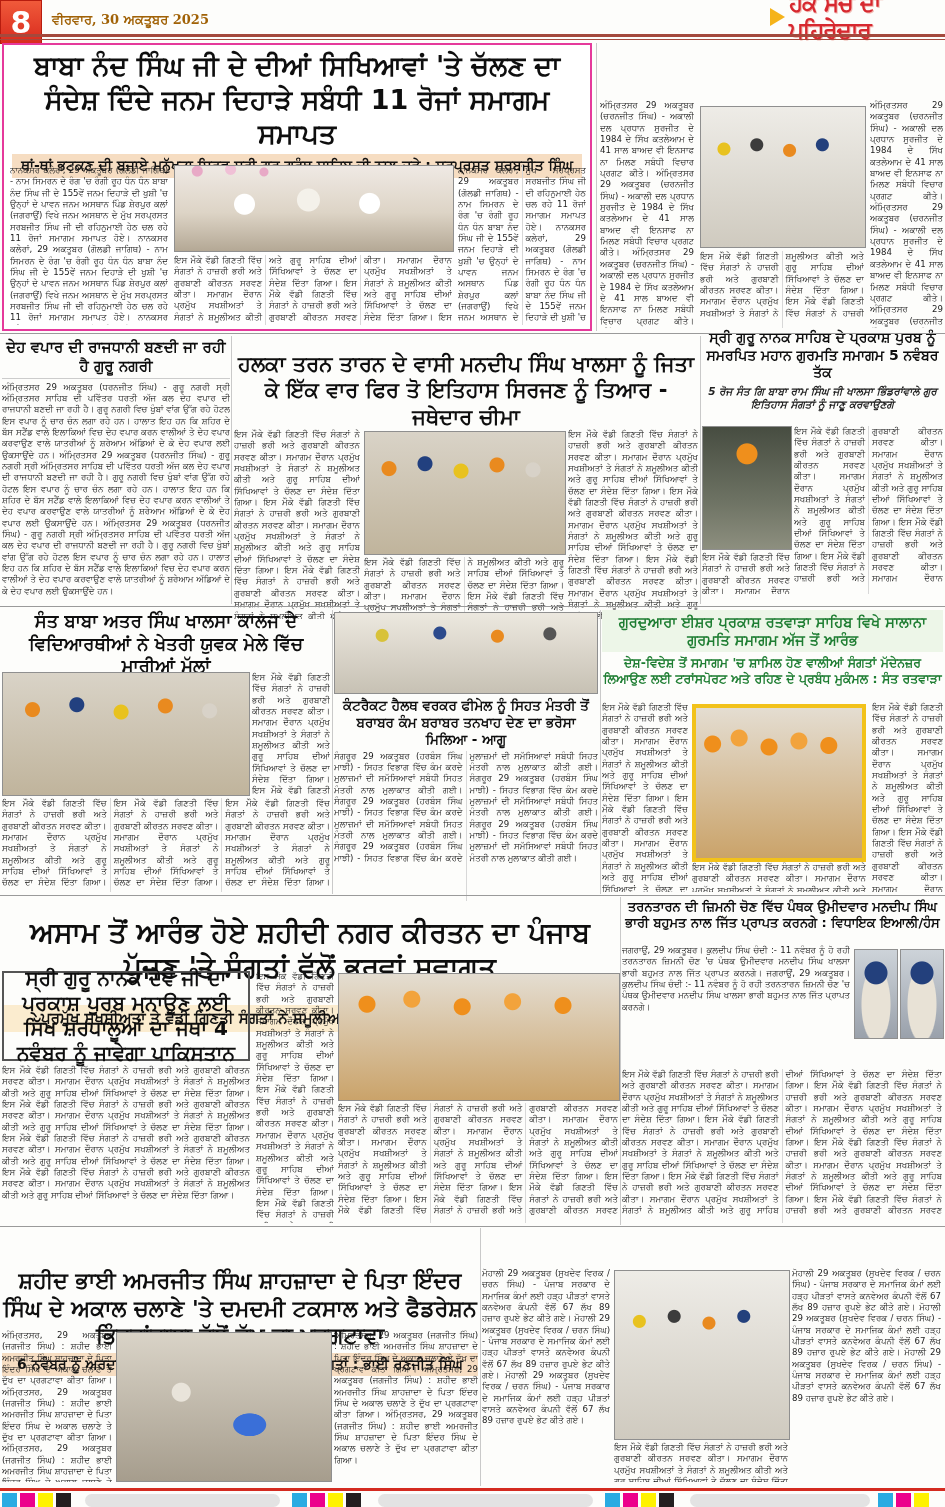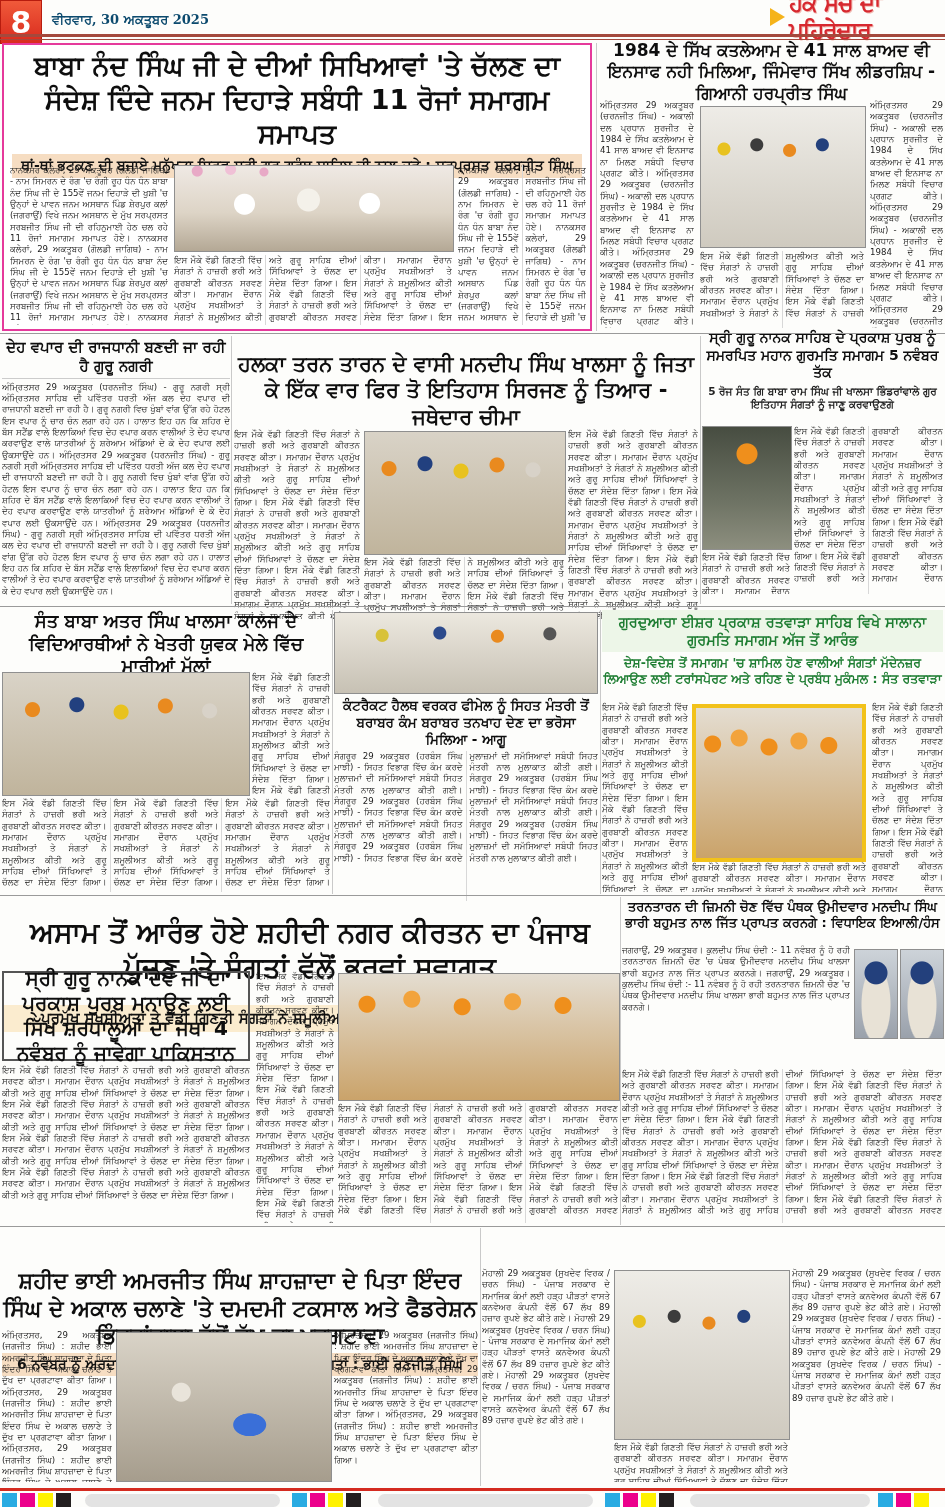--- a/index.html
+++ b/index.html
@@ -66,40 +66,39 @@
 </style>
 </head>
 <body>
 
 <div class="page">
 
   <div class="abs" style="left:0;top:0;width:945px;height:40px;">
     <div class="abs" style="left:0;top:0;width:40px;height:42px;background:linear-gradient(180deg,#f05a3a,#d92b1e);border:1px solid #b71c0e;display:flex;align-items:center;justify-content:center;">
       <span style="color:#fff;font-weight:bold;font-size:30px;">8</span>
     </div>
-    <div class="abs" style="left:52px;top:12px;font-weight:bold;font-size:13px;color:#0c4a6e;font-family:'DejaVu Serif','Liberation Serif',serif;">ਵੀਰਵਾਰ, 30 ਅਕਤੂਬਰ 2025</div>
+    <div class="abs" style="left:52px;top:12px;font-weight:bold;font-size:13px;color:#a16207;font-family:'DejaVu Serif','Liberation Serif',serif;">ਵੀਰਵਾਰ, 30 ਅਕਤੂਬਰ 2025</div>
     <div class="abs" style="left:770px;top:2px;width:175px;height:30px;display:flex;align-items:center;justify-content:flex-end;">
       <span style="display:inline-block;width:0;height:0;border-top:9px solid transparent;border-bottom:9px solid transparent;border-left:15px solid #f5b31a;margin-right:4px;"></span>
       <span style="color:#d7282f;font-weight:bold;font-size:23px;letter-spacing:-1px;text-shadow:1px 1px 0 #f0b8b0;">ਹੱਕ ਸੱਚ ਦਾ ਪਹਿਰੇਦਾਰ</span>
     </div>
     <div class="abs" style="left:0;top:34px;width:945px;height:3px;background:#a4493d;"></div>
     <div class="abs" style="left:0;top:39px;width:945px;height:1px;background:#a4493d;"></div>
   </div>
 
   <div class="abs" style="left:2px;top:43px;width:590px;height:288px;border:2px solid #e5399b;background:#fff;box-sizing:border-box;">
     <div class="hl" style="font-size:27px;padding:4px 10px 2px;">ਬਾਬਾ ਨੰਦ ਸਿੰਘ ਜੀ ਦੇ ਦੀਆਂ ਸਿਖਿਆਵਾਂ 'ਤੇ ਚੱਲਣ ਦਾ ਸੰਦੇਸ਼ ਦਿੰਦੇ ਜਨਮ ਦਿਹਾੜੇ ਸਬੰਧੀ 11 ਰੋਜਾਂ ਸਮਾਗਮ ਸਮਾਪਤ</div>
     <div class="sub tanbg" style="font-size:14px;margin:2px 8px;padding:3px 4px;">ਥਾਂ-ਥਾਂ ਭਟਕਣ ਦੀ ਬਜਾਏ ਮਨੁੱਖਤਾ ਸਿਰਫ ਸ੍ਰੀ ਗੁਰੂ ਗ੍ਰੰਥ ਸਾਹਿਬ ਜੀ ਨਾਲ ਜੁੜੇ : ਸਰਪ੍ਰਸਤ ਸਰਬਜੀਤ ਸਿੰਘ</div>
     <div class="abs body-txt" style="left:6px;top:120px;width:158px;height:160px;">ਨਾਨਕਸਰ ਕਲੇਰਾਂ, 29 ਅਕਤੂਬਰ (ਗੋਲਡੀ ਜਾਗਿਥ) - ਨਾਮ ਸਿਮਰਨ ਦੇ ਰੰਗ 'ਚ ਰੰਗੀ ਰੂਹ ਧੰਨ ਧੰਨ ਬਾਬਾ ਨੰਦ ਸਿੰਘ ਜੀ ਦੇ 155ਵੇਂ ਜਨਮ ਦਿਹਾੜੇ ਦੀ ਖੁਸ਼ੀ 'ਚ ਉਨ੍ਹਾਂ ਦੇ ਪਾਵਨ ਜਨਮ ਅਸਥਾਨ ਪਿੰਡ ਸ਼ੇਰਪੁਰ ਕਲਾਂ (ਜਗਰਾਉਂ) ਵਿਖੇ ਜਨਮ ਅਸਥਾਨ ਦੇ ਮੁੱਖ ਸਰਪ੍ਰਸਤ ਸਰਬਜੀਤ ਸਿੰਘ ਜੀ ਦੀ ਰਹਿਨੁਮਾਈ ਹੇਠ ਚਲ ਰਹੇ 11 ਰੋਜਾਂ ਸਮਾਗਮ ਸਮਾਪਤ ਹੋਏ। ਨਾਨਕਸਰ ਕਲੇਰਾਂ, 29 ਅਕਤੂਬਰ (ਗੋਲਡੀ ਜਾਗਿਥ) - ਨਾਮ ਸਿਮਰਨ ਦੇ ਰੰਗ 'ਚ ਰੰਗੀ ਰੂਹ ਧੰਨ ਧੰਨ ਬਾਬਾ ਨੰਦ ਸਿੰਘ ਜੀ ਦੇ 155ਵੇਂ ਜਨਮ ਦਿਹਾੜੇ ਦੀ ਖੁਸ਼ੀ 'ਚ ਉਨ੍ਹਾਂ ਦੇ ਪਾਵਨ ਜਨਮ ਅਸਥਾਨ ਪਿੰਡ ਸ਼ੇਰਪੁਰ ਕਲਾਂ (ਜਗਰਾਉਂ) ਵਿਖੇ ਜਨਮ ਅਸਥਾਨ ਦੇ ਮੁੱਖ ਸਰਪ੍ਰਸਤ ਸਰਬਜੀਤ ਸਿੰਘ ਜੀ ਦੀ ਰਹਿਨੁਮਾਈ ਹੇਠ ਚਲ ਰਹੇ 11 ਰੋਜਾਂ ਸਮਾਗਮ ਸਮਾਪਤ ਹੋਏ। ਨਾਨਕਸਰ ਕਲੇਰਾਂ, 29 ਅਕਤੂਬਰ (ਗੋਲਡੀ ਜਾਗਿਥ) - ਨਾਮ ਸਿਮਰਨ ਦੇ ਰੰਗ 'ਚ ਰੰਗੀ ਰੂਹ ਧੰਨ ਧੰਨ ਬਾਬਾ ਨੰਦ ਸਿੰਘ ਜੀ ਦੇ 155ਵੇਂ ਜਨਮ ਦਿਹਾੜੇ ਦੀ ਖੁਸ਼ੀ 'ਚ ਉਨ੍ਹਾਂ ਦੇ ਪਾਵਨ ਜਨਮ ਅਸਥਾਨ ਪਿੰਡ ਸ਼ੇਰਪੁਰ ਕਲਾਂ (ਜਗਰਾਉਂ) ਵਿਖੇ ਜਨਮ ਅਸਥਾਨ ਦੇ ਮੁੱਖ ਸਰਪ੍ਰਸਤ ਸਰਬਜੀਤ ਸਿੰਘ ਜੀ ਦੀ ਰਹਿਨੁਮਾਈ ਹੇਠ ਚਲ ਰਹੇ 11 ਰੋਜਾਂ ਸਮਾਗਮ ਸਮਾਪਤ ਹੋਏ।</div>
     <div class="abs photo ph-white" style="left:170px;top:120px;width:278px;height:85px;"></div>
     <div class="abs body-txt cols3" style="left:170px;top:210px;width:278px;height:70px;">ਇਸ ਮੌਕੇ ਵੱਡੀ ਗਿਣਤੀ ਵਿੱਚ ਸੰਗਤਾਂ ਨੇ ਹਾਜ਼ਰੀ ਭਰੀ ਅਤੇ ਗੁਰਬਾਣੀ ਕੀਰਤਨ ਸਰਵਣ ਕੀਤਾ। ਸਮਾਗਮ ਦੌਰਾਨ ਪ੍ਰਮੁੱਖ ਸਖਸ਼ੀਅਤਾਂ ਤੇ ਸੰਗਤਾਂ ਨੇ ਸ਼ਮੂਲੀਅਤ ਕੀਤੀ ਅਤੇ ਗੁਰੂ ਸਾਹਿਬ ਦੀਆਂ ਸਿੱਖਿਆਵਾਂ ਤੇ ਚੱਲਣ ਦਾ ਸੰਦੇਸ਼ ਦਿੱਤਾ ਗਿਆ। ਇਸ ਮੌਕੇ ਵੱਡੀ ਗਿਣਤੀ ਵਿੱਚ ਸੰਗਤਾਂ ਨੇ ਹਾਜ਼ਰੀ ਭਰੀ ਅਤੇ ਗੁਰਬਾਣੀ ਕੀਰਤਨ ਸਰਵਣ ਕੀਤਾ। ਸਮਾਗਮ ਦੌਰਾਨ ਪ੍ਰਮੁੱਖ ਸਖਸ਼ੀਅਤਾਂ ਤੇ ਸੰਗਤਾਂ ਨੇ ਸ਼ਮੂਲੀਅਤ ਕੀਤੀ ਅਤੇ ਗੁਰੂ ਸਾਹਿਬ ਦੀਆਂ ਸਿੱਖਿਆਵਾਂ ਤੇ ਚੱਲਣ ਦਾ ਸੰਦੇਸ਼ ਦਿੱਤਾ ਗਿਆ। ਇਸ ਮੌਕੇ ਵੱਡੀ ਗਿਣਤੀ ਵਿੱਚ ਸੰਗਤਾਂ ਨੇ ਹਾਜ਼ਰੀ ਭਰੀ ਅਤੇ ਗੁਰਬਾਣੀ ਕੀਰਤਨ ਸਰਵਣ ਕੀਤਾ। ਸਮਾਗਮ ਦੌਰਾਨ ਪ੍ਰਮੁੱਖ ਸਖਸ਼ੀਅਤਾਂ ਤੇ ਸੰਗਤਾਂ ਨੇ ਸ਼ਮੂਲੀਅਤ ਕੀਤੀ ਅਤੇ ਗੁਰੂ ਸਾਹਿਬ ਦੀਆਂ ਸਿੱਖਿਆਵਾਂ ਤੇ ਚੱਲਣ ਦਾ ਸੰਦੇਸ਼ ਦਿੱਤਾ ਗਿਆ। ਇਸ ਮੌਕੇ ਵੱਡੀ ਗਿਣਤੀ ਵਿੱਚ ਸੰਗਤਾਂ ਨੇ ਹਾਜ਼ਰੀ ਭਰੀ ਅਤੇ ਗੁਰਬਾਣੀ ਕੀਰਤਨ ਸਰਵਣ ਕੀਤਾ। ਸਮਾਗਮ ਦੌਰਾਨ ਪ੍ਰਮੁੱਖ ਸਖਸ਼ੀਅਤਾਂ ਤੇ ਸੰਗਤਾਂ ਨੇ ਸ਼ਮੂਲੀਅਤ ਕੀਤੀ ਅਤੇ ਗੁਰੂ ਸਾਹਿਬ ਦੀਆਂ ਸਿੱਖਿਆਵਾਂ ਤੇ ਚੱਲਣ ਦਾ ਸੰਦੇਸ਼ ਦਿੱਤਾ ਗਿਆ।</div>
     <div class="abs body-txt cols2" style="left:454px;top:120px;width:128px;height:160px;">ਨਾਨਕਸਰ ਕਲੇਰਾਂ, 29 ਅਕਤੂਬਰ (ਗੋਲਡੀ ਜਾਗਿਥ) - ਨਾਮ ਸਿਮਰਨ ਦੇ ਰੰਗ 'ਚ ਰੰਗੀ ਰੂਹ ਧੰਨ ਧੰਨ ਬਾਬਾ ਨੰਦ ਸਿੰਘ ਜੀ ਦੇ 155ਵੇਂ ਜਨਮ ਦਿਹਾੜੇ ਦੀ ਖੁਸ਼ੀ 'ਚ ਉਨ੍ਹਾਂ ਦੇ ਪਾਵਨ ਜਨਮ ਅਸਥਾਨ ਪਿੰਡ ਸ਼ੇਰਪੁਰ ਕਲਾਂ (ਜਗਰਾਉਂ) ਵਿਖੇ ਜਨਮ ਅਸਥਾਨ ਦੇ ਮੁੱਖ ਸਰਪ੍ਰਸਤ ਸਰਬਜੀਤ ਸਿੰਘ ਜੀ ਦੀ ਰਹਿਨੁਮਾਈ ਹੇਠ ਚਲ ਰਹੇ 11 ਰੋਜਾਂ ਸਮਾਗਮ ਸਮਾਪਤ ਹੋਏ। ਨਾਨਕਸਰ ਕਲੇਰਾਂ, 29 ਅਕਤੂਬਰ (ਗੋਲਡੀ ਜਾਗਿਥ) - ਨਾਮ ਸਿਮਰਨ ਦੇ ਰੰਗ 'ਚ ਰੰਗੀ ਰੂਹ ਧੰਨ ਧੰਨ ਬਾਬਾ ਨੰਦ ਸਿੰਘ ਜੀ ਦੇ 155ਵੇਂ ਜਨਮ ਦਿਹਾੜੇ ਦੀ ਖੁਸ਼ੀ 'ਚ ਉਨ੍ਹਾਂ ਦੇ ਪਾਵਨ ਜਨਮ ਅਸਥਾਨ ਪਿੰਡ ਸ਼ੇਰਪੁਰ ਕਲਾਂ (ਜਗਰਾਉਂ) ਵਿਖੇ ਜਨਮ ਅਸਥਾਨ ਦੇ ਮੁੱਖ ਸਰਪ੍ਰਸਤ ਸਰਬਜੀਤ ਸਿੰਘ ਜੀ ਦੀ ਰਹਿਨੁਮਾਈ ਹੇਠ ਚਲ ਰਹੇ 11 ਰੋਜਾਂ ਸਮਾਗਮ ਸਮਾਪਤ ਹੋਏ। ਨਾਨਕਸਰ ਕਲੇਰਾਂ, 29 ਅਕਤੂਬਰ (ਗੋਲਡੀ ਜਾਗਿਥ) - ਨਾਮ ਸਿਮਰਨ ਦੇ ਰੰਗ 'ਚ ਰੰਗੀ ਰੂਹ ਧੰਨ ਧੰਨ ਬਾਬਾ ਨੰਦ ਸਿੰਘ ਜੀ ਦੇ 155ਵੇਂ ਜਨਮ ਦਿਹਾੜੇ ਦੀ ਖੁਸ਼ੀ 'ਚ ਉਨ੍ਹਾਂ ਦੇ ਪਾਵਨ ਜਨਮ ਅਸਥਾਨ ਪਿੰਡ ਸ਼ੇਰਪੁਰ ਕਲਾਂ (ਜਗਰਾਉਂ) ਵਿਖੇ ਜਨਮ ਅਸਥਾਨ ਦੇ ਮੁੱਖ ਸਰਪ੍ਰਸਤ ਸਰਬਜੀਤ ਸਿੰਘ ਜੀ ਦੀ ਰਹਿਨੁਮਾਈ ਹੇਠ ਚਲ ਰਹੇ 11 ਰੋਜਾਂ ਸਮਾਗਮ ਸਮਾਪਤ ਹੋਏ।</div>
   </div>
 
   <div class="abs" style="left:600px;top:38px;width:343px;height:293px;">
-    <div class="hl" style="font-size:17px;padding:2px 0;">1984 ਦੇ ਸਿੱਖ ਕਤਲੇਆਮ ਦੇ 41 ਸਾਲ ਬਾਅਦ ਵੀ ਇਨਸਾਫ ਨਹੀ ਮਿਲਿਆ, ਜਿੰਮੇਵਾਰ ਸਿੱਖ ਲੀਡਰਸ਼ਿਪ - ਗਿਆਨੀ ਹਰਪ੍ਰੀਤ ਸਿੰਘ</div>
     <div class="abs body-txt" style="left:0;top:62px;width:94px;height:228px;">ਅੰਮ੍ਰਿਤਸਰ 29 ਅਕਤੂਬਰ (ਚਰਨਜੀਤ ਸਿੰਘ) - ਅਕਾਲੀ ਦਲ ਪ੍ਰਧਾਨ ਸੁਰਜੀਤ ਦੇ 1984 ਦੇ ਸਿੱਖ ਕਤਲੇਆਮ ਦੇ 41 ਸਾਲ ਬਾਅਦ ਵੀ ਇਨਸਾਫ ਨਾ ਮਿਲਣ ਸਬੰਧੀ ਵਿਚਾਰ ਪ੍ਰਗਟ ਕੀਤੇ। ਅੰਮ੍ਰਿਤਸਰ 29 ਅਕਤੂਬਰ (ਚਰਨਜੀਤ ਸਿੰਘ) - ਅਕਾਲੀ ਦਲ ਪ੍ਰਧਾਨ ਸੁਰਜੀਤ ਦੇ 1984 ਦੇ ਸਿੱਖ ਕਤਲੇਆਮ ਦੇ 41 ਸਾਲ ਬਾਅਦ ਵੀ ਇਨਸਾਫ ਨਾ ਮਿਲਣ ਸਬੰਧੀ ਵਿਚਾਰ ਪ੍ਰਗਟ ਕੀਤੇ। ਅੰਮ੍ਰਿਤਸਰ 29 ਅਕਤੂਬਰ (ਚਰਨਜੀਤ ਸਿੰਘ) - ਅਕਾਲੀ ਦਲ ਪ੍ਰਧਾਨ ਸੁਰਜੀਤ ਦੇ 1984 ਦੇ ਸਿੱਖ ਕਤਲੇਆਮ ਦੇ 41 ਸਾਲ ਬਾਅਦ ਵੀ ਇਨਸਾਫ ਨਾ ਮਿਲਣ ਸਬੰਧੀ ਵਿਚਾਰ ਪ੍ਰਗਟ ਕੀਤੇ। ਅੰਮ੍ਰਿਤਸਰ 29 ਅਕਤੂਬਰ (ਚਰਨਜੀਤ ਸਿੰਘ) - ਅਕਾਲੀ ਦਲ ਪ੍ਰਧਾਨ ਸੁਰਜੀਤ ਦੇ 1984 ਦੇ ਸਿੱਖ ਕਤਲੇਆਮ ਦੇ 41 ਸਾਲ ਬਾਅਦ ਵੀ ਇਨਸਾਫ ਨਾ ਮਿਲਣ ਸਬੰਧੀ ਵਿਚਾਰ ਪ੍ਰਗਟ ਕੀਤੇ।</div>
     <div class="abs photo ph-meeting" style="left:100px;top:68px;width:164px;height:140px;"></div>
     <div class="abs body-txt cols2" style="left:100px;top:213px;width:164px;height:77px;">ਇਸ ਮੌਕੇ ਵੱਡੀ ਗਿਣਤੀ ਵਿੱਚ ਸੰਗਤਾਂ ਨੇ ਹਾਜ਼ਰੀ ਭਰੀ ਅਤੇ ਗੁਰਬਾਣੀ ਕੀਰਤਨ ਸਰਵਣ ਕੀਤਾ। ਸਮਾਗਮ ਦੌਰਾਨ ਪ੍ਰਮੁੱਖ ਸਖਸ਼ੀਅਤਾਂ ਤੇ ਸੰਗਤਾਂ ਨੇ ਸ਼ਮੂਲੀਅਤ ਕੀਤੀ ਅਤੇ ਗੁਰੂ ਸਾਹਿਬ ਦੀਆਂ ਸਿੱਖਿਆਵਾਂ ਤੇ ਚੱਲਣ ਦਾ ਸੰਦੇਸ਼ ਦਿੱਤਾ ਗਿਆ। ਇਸ ਮੌਕੇ ਵੱਡੀ ਗਿਣਤੀ ਵਿੱਚ ਸੰਗਤਾਂ ਨੇ ਹਾਜ਼ਰੀ ਭਰੀ ਅਤੇ ਗੁਰਬਾਣੀ ਕੀਰਤਨ ਸਰਵਣ ਕੀਤਾ। ਸਮਾਗਮ ਦੌਰਾਨ ਪ੍ਰਮੁੱਖ ਸਖਸ਼ੀਅਤਾਂ ਤੇ ਸੰਗਤਾਂ ਨੇ ਸ਼ਮੂਲੀਅਤ ਕੀਤੀ ਅਤੇ ਗੁਰੂ ਸਾਹਿਬ ਦੀਆਂ ਸਿੱਖਿਆਵਾਂ ਤੇ ਚੱਲਣ ਦਾ ਸੰਦੇਸ਼ ਦਿੱਤਾ ਗਿਆ। ਇਸ ਮੌਕੇ ਵੱਡੀ ਗਿਣਤੀ ਵਿੱਚ ਸੰਗਤਾਂ ਨੇ ਹਾਜ਼ਰੀ ਭਰੀ ਅਤੇ ਗੁਰਬਾਣੀ ਕੀਰਤਨ ਸਰਵਣ ਕੀਤਾ। ਸਮਾਗਮ ਦੌਰਾਨ ਪ੍ਰਮੁੱਖ ਸਖਸ਼ੀਅਤਾਂ ਤੇ ਸੰਗਤਾਂ ਨੇ ਸ਼ਮੂਲੀਅਤ ਕੀਤੀ ਅਤੇ ਗੁਰੂ ਸਾਹਿਬ ਦੀਆਂ ਸਿੱਖਿਆਵਾਂ ਤੇ ਚੱਲਣ ਦਾ ਸੰਦੇਸ਼ ਦਿੱਤਾ ਗਿਆ।</div>
     <div class="abs body-txt" style="left:270px;top:62px;width:73px;height:228px;">ਅੰਮ੍ਰਿਤਸਰ 29 ਅਕਤੂਬਰ (ਚਰਨਜੀਤ ਸਿੰਘ) - ਅਕਾਲੀ ਦਲ ਪ੍ਰਧਾਨ ਸੁਰਜੀਤ ਦੇ 1984 ਦੇ ਸਿੱਖ ਕਤਲੇਆਮ ਦੇ 41 ਸਾਲ ਬਾਅਦ ਵੀ ਇਨਸਾਫ ਨਾ ਮਿਲਣ ਸਬੰਧੀ ਵਿਚਾਰ ਪ੍ਰਗਟ ਕੀਤੇ। ਅੰਮ੍ਰਿਤਸਰ 29 ਅਕਤੂਬਰ (ਚਰਨਜੀਤ ਸਿੰਘ) - ਅਕਾਲੀ ਦਲ ਪ੍ਰਧਾਨ ਸੁਰਜੀਤ ਦੇ 1984 ਦੇ ਸਿੱਖ ਕਤਲੇਆਮ ਦੇ 41 ਸਾਲ ਬਾਅਦ ਵੀ ਇਨਸਾਫ ਨਾ ਮਿਲਣ ਸਬੰਧੀ ਵਿਚਾਰ ਪ੍ਰਗਟ ਕੀਤੇ। ਅੰਮ੍ਰਿਤਸਰ 29 ਅਕਤੂਬਰ (ਚਰਨਜੀਤ ਸਿੰਘ) - ਅਕਾਲੀ ਦਲ ਪ੍ਰਧਾਨ ਸੁਰਜੀਤ ਦੇ 1984 ਦੇ ਸਿੱਖ ਕਤਲੇਆਮ ਦੇ 41 ਸਾਲ ਬਾਅਦ ਵੀ ਇਨਸਾਫ ਨਾ ਮਿਲਣ ਸਬੰਧੀ ਵਿਚਾਰ ਪ੍ਰਗਟ ਕੀਤੇ। ਅੰਮ੍ਰਿਤਸਰ 29 ਅਕਤੂਬਰ (ਚਰਨਜੀਤ ਸਿੰਘ) - ਅਕਾਲੀ ਦਲ ਪ੍ਰਧਾਨ ਸੁਰਜੀਤ ਦੇ 1984 ਦੇ ਸਿੱਖ ਕਤਲੇਆਮ ਦੇ 41 ਸਾਲ ਬਾਅਦ ਵੀ ਇਨਸਾਫ ਨਾ ਮਿਲਣ ਸਬੰਧੀ ਵਿਚਾਰ ਪ੍ਰਗਟ ਕੀਤੇ।</div>
   </div>
 
   <div class="abs" style="left:2px;top:336px;width:228px;height:268px;">
     <div class="hl" style="font-size:15px;padding:2px 0;border-bottom:1px solid #ccc;">ਦੇਹ ਵਪਾਰ ਦੀ ਰਾਜਧਾਨੀ ਬਣਦੀ ਜਾ ਰਹੀ ਹੈ ਗੁਰੂ ਨਗਰੀ</div>
     <div class="body-txt" style="margin-top:3px;height:238px;">ਅੰਮ੍ਰਿਤਸਰ 29 ਅਕਤੂਬਰ (ਧਰਨਜੀਤ ਸਿੰਘ) - ਗੁਰੂ ਨਗਰੀ ਸ੍ਰੀ ਅੰਮ੍ਰਿਤਸਰ ਸਾਹਿਬ ਦੀ ਪਵਿੱਤਰ ਧਰਤੀ ਅੱਜ ਕਲ ਦੇਹ ਵਪਾਰ ਦੀ ਰਾਜਧਾਨੀ ਬਣਦੀ ਜਾ ਰਹੀ ਹੈ। ਗੁਰੂ ਨਗਰੀ ਵਿਚ ਖੁੰਬਾਂ ਵਾਂਗ ਉੱਗ ਰਹੇ ਹੋਟਲ ਇਸ ਵਪਾਰ ਨੂੰ ਚਾਰ ਚੰਨ ਲਗਾ ਰਹੇ ਹਨ। ਹਾਲਾਤ ਇਹ ਹਨ ਕਿ ਸ਼ਹਿਰ ਦੇ ਬੱਸ ਸਟੈਂਡ ਵਾਲੇ ਇਲਾਕਿਆਂ ਵਿਚ ਦੇਹ ਵਪਾਰ ਕਰਨ ਵਾਲੀਆਂ ਤੇ ਦੇਹ ਵਪਾਰ ਕਰਵਾਉਣ ਵਾਲੇ ਯਾਤਰੀਆਂ ਨੂੰ ਸ਼ਰੇਆਮ ਅੱਡਿਆਂ ਦੇ ਕੇ ਦੇਹ ਵਪਾਰ ਲਈ ਉਕਸਾਉਂਦੇ ਹਨ। ਅੰਮ੍ਰਿਤਸਰ 29 ਅਕਤੂਬਰ (ਧਰਨਜੀਤ ਸਿੰਘ) - ਗੁਰੂ ਨਗਰੀ ਸ੍ਰੀ ਅੰਮ੍ਰਿਤਸਰ ਸਾਹਿਬ ਦੀ ਪਵਿੱਤਰ ਧਰਤੀ ਅੱਜ ਕਲ ਦੇਹ ਵਪਾਰ ਦੀ ਰਾਜਧਾਨੀ ਬਣਦੀ ਜਾ ਰਹੀ ਹੈ। ਗੁਰੂ ਨਗਰੀ ਵਿਚ ਖੁੰਬਾਂ ਵਾਂਗ ਉੱਗ ਰਹੇ ਹੋਟਲ ਇਸ ਵਪਾਰ ਨੂੰ ਚਾਰ ਚੰਨ ਲਗਾ ਰਹੇ ਹਨ। ਹਾਲਾਤ ਇਹ ਹਨ ਕਿ ਸ਼ਹਿਰ ਦੇ ਬੱਸ ਸਟੈਂਡ ਵਾਲੇ ਇਲਾਕਿਆਂ ਵਿਚ ਦੇਹ ਵਪਾਰ ਕਰਨ ਵਾਲੀਆਂ ਤੇ ਦੇਹ ਵਪਾਰ ਕਰਵਾਉਣ ਵਾਲੇ ਯਾਤਰੀਆਂ ਨੂੰ ਸ਼ਰੇਆਮ ਅੱਡਿਆਂ ਦੇ ਕੇ ਦੇਹ ਵਪਾਰ ਲਈ ਉਕਸਾਉਂਦੇ ਹਨ। ਅੰਮ੍ਰਿਤਸਰ 29 ਅਕਤੂਬਰ (ਧਰਨਜੀਤ ਸਿੰਘ) - ਗੁਰੂ ਨਗਰੀ ਸ੍ਰੀ ਅੰਮ੍ਰਿਤਸਰ ਸਾਹਿਬ ਦੀ ਪਵਿੱਤਰ ਧਰਤੀ ਅੱਜ ਕਲ ਦੇਹ ਵਪਾਰ ਦੀ ਰਾਜਧਾਨੀ ਬਣਦੀ ਜਾ ਰਹੀ ਹੈ। ਗੁਰੂ ਨਗਰੀ ਵਿਚ ਖੁੰਬਾਂ ਵਾਂਗ ਉੱਗ ਰਹੇ ਹੋਟਲ ਇਸ ਵਪਾਰ ਨੂੰ ਚਾਰ ਚੰਨ ਲਗਾ ਰਹੇ ਹਨ। ਹਾਲਾਤ ਇਹ ਹਨ ਕਿ ਸ਼ਹਿਰ ਦੇ ਬੱਸ ਸਟੈਂਡ ਵਾਲੇ ਇਲਾਕਿਆਂ ਵਿਚ ਦੇਹ ਵਪਾਰ ਕਰਨ ਵਾਲੀਆਂ ਤੇ ਦੇਹ ਵਪਾਰ ਕਰਵਾਉਣ ਵਾਲੇ ਯਾਤਰੀਆਂ ਨੂੰ ਸ਼ਰੇਆਮ ਅੱਡਿਆਂ ਦੇ ਕੇ ਦੇਹ ਵਪਾਰ ਲਈ ਉਕਸਾਉਂਦੇ ਹਨ।</div>
   </div>
@@ -107,21 +106,21 @@
   <div class="abs" style="left:234px;top:332px;width:464px;height:272px;margin-top:17px;">
     <div class="hl" style="font-size:21px;padding:2px 4px;">ਹਲਕਾ ਤਰਨ ਤਾਰਨ ਦੇ ਵਾਸੀ ਮਨਦੀਪ ਸਿੰਘ ਖਾਲਸਾ ਨੂੰ ਜਿਤਾ ਕੇ ਇੱਕ ਵਾਰ ਫਿਰ ਤੋ ਇਤਿਹਾਸ ਸਿਰਜਣ ਨੂੰ ਤਿਆਰ - ਜਥੇਦਾਰ ਚੀਮਾ</div>
     <div class="abs body-txt" style="left:0;top:80px;width:126px;height:190px;">ਇਸ ਮੌਕੇ ਵੱਡੀ ਗਿਣਤੀ ਵਿੱਚ ਸੰਗਤਾਂ ਨੇ ਹਾਜ਼ਰੀ ਭਰੀ ਅਤੇ ਗੁਰਬਾਣੀ ਕੀਰਤਨ ਸਰਵਣ ਕੀਤਾ। ਸਮਾਗਮ ਦੌਰਾਨ ਪ੍ਰਮੁੱਖ ਸਖਸ਼ੀਅਤਾਂ ਤੇ ਸੰਗਤਾਂ ਨੇ ਸ਼ਮੂਲੀਅਤ ਕੀਤੀ ਅਤੇ ਗੁਰੂ ਸਾਹਿਬ ਦੀਆਂ ਸਿੱਖਿਆਵਾਂ ਤੇ ਚੱਲਣ ਦਾ ਸੰਦੇਸ਼ ਦਿੱਤਾ ਗਿਆ। ਇਸ ਮੌਕੇ ਵੱਡੀ ਗਿਣਤੀ ਵਿੱਚ ਸੰਗਤਾਂ ਨੇ ਹਾਜ਼ਰੀ ਭਰੀ ਅਤੇ ਗੁਰਬਾਣੀ ਕੀਰਤਨ ਸਰਵਣ ਕੀਤਾ। ਸਮਾਗਮ ਦੌਰਾਨ ਪ੍ਰਮੁੱਖ ਸਖਸ਼ੀਅਤਾਂ ਤੇ ਸੰਗਤਾਂ ਨੇ ਸ਼ਮੂਲੀਅਤ ਕੀਤੀ ਅਤੇ ਗੁਰੂ ਸਾਹਿਬ ਦੀਆਂ ਸਿੱਖਿਆਵਾਂ ਤੇ ਚੱਲਣ ਦਾ ਸੰਦੇਸ਼ ਦਿੱਤਾ ਗਿਆ। ਇਸ ਮੌਕੇ ਵੱਡੀ ਗਿਣਤੀ ਵਿੱਚ ਸੰਗਤਾਂ ਨੇ ਹਾਜ਼ਰੀ ਭਰੀ ਅਤੇ ਗੁਰਬਾਣੀ ਕੀਰਤਨ ਸਰਵਣ ਕੀਤਾ। ਸਮਾਗਮ ਦੌਰਾਨ ਪ੍ਰਮੁੱਖ ਸਖਸ਼ੀਅਤਾਂ ਤੇ ਸੰਗਤਾਂ ਨੇ ਸ਼ਮੂਲੀਅਤ ਕੀਤੀ ਅਤੇ ਗੁਰੂ ਸਾਹਿਬ ਦੀਆਂ ਸਿੱਖਿਆਵਾਂ ਤੇ ਚੱਲਣ ਦਾ ਸੰਦੇਸ਼ ਦਿੱਤਾ ਗਿਆ। ਇਸ ਮੌਕੇ ਵੱਡੀ ਗਿਣਤੀ ਵਿੱਚ ਸੰਗਤਾਂ ਨੇ ਹਾਜ਼ਰੀ ਭਰੀ ਅਤੇ ਗੁਰਬਾਣੀ ਕੀਰਤਨ ਸਰਵਣ ਕੀਤਾ। ਸਮਾਗਮ ਦੌਰਾਨ ਪ੍ਰਮੁੱਖ ਸਖਸ਼ੀਅਤਾਂ ਤੇ ਸੰਗਤਾਂ ਨੇ ਸ਼ਮੂਲੀਅਤ ਕੀਤੀ ਅਤੇ ਗੁਰੂ ਸਾਹਿਬ ਦੀਆਂ ਸਿੱਖਿਆਵਾਂ ਤੇ ਚੱਲਣ ਦਾ ਸੰਦੇਸ਼ ਦਿੱਤਾ ਗਿਆ।</div>
     <div class="abs photo ph-crowd" style="left:130px;top:82px;width:200px;height:122px;"></div>
     <div class="abs body-txt cols2" style="left:130px;top:208px;width:200px;height:62px;">ਇਸ ਮੌਕੇ ਵੱਡੀ ਗਿਣਤੀ ਵਿੱਚ ਸੰਗਤਾਂ ਨੇ ਹਾਜ਼ਰੀ ਭਰੀ ਅਤੇ ਗੁਰਬਾਣੀ ਕੀਰਤਨ ਸਰਵਣ ਕੀਤਾ। ਸਮਾਗਮ ਦੌਰਾਨ ਪ੍ਰਮੁੱਖ ਸਖਸ਼ੀਅਤਾਂ ਤੇ ਸੰਗਤਾਂ ਨੇ ਸ਼ਮੂਲੀਅਤ ਕੀਤੀ ਅਤੇ ਗੁਰੂ ਸਾਹਿਬ ਦੀਆਂ ਸਿੱਖਿਆਵਾਂ ਤੇ ਚੱਲਣ ਦਾ ਸੰਦੇਸ਼ ਦਿੱਤਾ ਗਿਆ। ਇਸ ਮੌਕੇ ਵੱਡੀ ਗਿਣਤੀ ਵਿੱਚ ਸੰਗਤਾਂ ਨੇ ਹਾਜ਼ਰੀ ਭਰੀ ਅਤੇ ਗੁਰਬਾਣੀ ਕੀਰਤਨ ਸਰਵਣ ਕੀਤਾ। ਸਮਾਗਮ ਦੌਰਾਨ ਪ੍ਰਮੁੱਖ ਸਖਸ਼ੀਅਤਾਂ ਤੇ ਸੰਗਤਾਂ ਨੇ ਸ਼ਮੂਲੀਅਤ ਕੀਤੀ ਅਤੇ ਗੁਰੂ ਸਾਹਿਬ ਦੀਆਂ ਸਿੱਖਿਆਵਾਂ ਤੇ ਚੱਲਣ ਦਾ ਸੰਦੇਸ਼ ਦਿੱਤਾ ਗਿਆ। ਇਸ ਮੌਕੇ ਵੱਡੀ ਗਿਣਤੀ ਵਿੱਚ ਸੰਗਤਾਂ ਨੇ ਹਾਜ਼ਰੀ ਭਰੀ ਅਤੇ ਗੁਰਬਾਣੀ ਕੀਰਤਨ ਸਰਵਣ ਕੀਤਾ। ਸਮਾਗਮ ਦੌਰਾਨ ਪ੍ਰਮੁੱਖ ਸਖਸ਼ੀਅਤਾਂ ਤੇ ਸੰਗਤਾਂ ਨੇ ਸ਼ਮੂਲੀਅਤ ਕੀਤੀ ਅਤੇ ਗੁਰੂ ਸਾਹਿਬ ਦੀਆਂ ਸਿੱਖਿਆਵਾਂ ਤੇ ਚੱਲਣ ਦਾ ਸੰਦੇਸ਼ ਦਿੱਤਾ ਗਿਆ।</div>
     <div class="abs body-txt" style="left:334px;top:80px;width:130px;height:190px;">ਇਸ ਮੌਕੇ ਵੱਡੀ ਗਿਣਤੀ ਵਿੱਚ ਸੰਗਤਾਂ ਨੇ ਹਾਜ਼ਰੀ ਭਰੀ ਅਤੇ ਗੁਰਬਾਣੀ ਕੀਰਤਨ ਸਰਵਣ ਕੀਤਾ। ਸਮਾਗਮ ਦੌਰਾਨ ਪ੍ਰਮੁੱਖ ਸਖਸ਼ੀਅਤਾਂ ਤੇ ਸੰਗਤਾਂ ਨੇ ਸ਼ਮੂਲੀਅਤ ਕੀਤੀ ਅਤੇ ਗੁਰੂ ਸਾਹਿਬ ਦੀਆਂ ਸਿੱਖਿਆਵਾਂ ਤੇ ਚੱਲਣ ਦਾ ਸੰਦੇਸ਼ ਦਿੱਤਾ ਗਿਆ। ਇਸ ਮੌਕੇ ਵੱਡੀ ਗਿਣਤੀ ਵਿੱਚ ਸੰਗਤਾਂ ਨੇ ਹਾਜ਼ਰੀ ਭਰੀ ਅਤੇ ਗੁਰਬਾਣੀ ਕੀਰਤਨ ਸਰਵਣ ਕੀਤਾ। ਸਮਾਗਮ ਦੌਰਾਨ ਪ੍ਰਮੁੱਖ ਸਖਸ਼ੀਅਤਾਂ ਤੇ ਸੰਗਤਾਂ ਨੇ ਸ਼ਮੂਲੀਅਤ ਕੀਤੀ ਅਤੇ ਗੁਰੂ ਸਾਹਿਬ ਦੀਆਂ ਸਿੱਖਿਆਵਾਂ ਤੇ ਚੱਲਣ ਦਾ ਸੰਦੇਸ਼ ਦਿੱਤਾ ਗਿਆ। ਇਸ ਮੌਕੇ ਵੱਡੀ ਗਿਣਤੀ ਵਿੱਚ ਸੰਗਤਾਂ ਨੇ ਹਾਜ਼ਰੀ ਭਰੀ ਅਤੇ ਗੁਰਬਾਣੀ ਕੀਰਤਨ ਸਰਵਣ ਕੀਤਾ। ਸਮਾਗਮ ਦੌਰਾਨ ਪ੍ਰਮੁੱਖ ਸਖਸ਼ੀਅਤਾਂ ਤੇ ਸੰਗਤਾਂ ਨੇ ਸ਼ਮੂਲੀਅਤ ਕੀਤੀ ਅਤੇ ਗੁਰੂ ਸਾਹਿਬ ਦੀਆਂ ਸਿੱਖਿਆਵਾਂ ਤੇ ਚੱਲਣ ਦਾ ਸੰਦੇਸ਼ ਦਿੱਤਾ ਗਿਆ। ਇਸ ਮੌਕੇ ਵੱਡੀ ਗਿਣਤੀ ਵਿੱਚ ਸੰਗਤਾਂ ਨੇ ਹਾਜ਼ਰੀ ਭਰੀ ਅਤੇ ਗੁਰਬਾਣੀ ਕੀਰਤਨ ਸਰਵਣ ਕੀਤਾ। ਸਮਾਗਮ ਦੌਰਾਨ ਪ੍ਰਮੁੱਖ ਸਖਸ਼ੀਅਤਾਂ ਤੇ ਸੰਗਤਾਂ ਨੇ ਸ਼ਮੂਲੀਅਤ ਕੀਤੀ ਅਤੇ ਗੁਰੂ ਸਾਹਿਬ ਦੀਆਂ ਸਿੱਖਿਆਵਾਂ ਤੇ ਚੱਲਣ ਦਾ ਸੰਦੇਸ਼ ਦਿੱਤਾ ਗਿਆ।</div>
   </div>
 
   <div class="abs" style="left:702px;top:328px;width:241px;height:268px;">
     <div class="hl" style="font-size:14px;padding:1px 0;">ਸ੍ਰੀ ਗੁਰੂ ਨਾਨਕ ਸਾਹਿਬ ਦੇ ਪ੍ਰਕਾਸ਼ ਪੁਰਬ ਨੂੰ ਸਮਰਪਿਤ ਮਹਾਨ ਗੁਰਮਤਿ ਸਮਾਗਮ 5 ਨਵੰਬਰ ਤੱਕ</div>
-    <div class="sub" style="font-size:10.5px;margin:2px 0;color:#222;">5 ਰੋਜ ਸੰਤ ਗਿ ਬਾਬਾ ਰਾਮ ਸਿੰਘ ਜੀ ਖਾਲਸਾ ਭਿੰਡਰਾਂਵਾਲੇ ਗੁਰ ਇਤਿਹਾਸ ਸੰਗਤਾਂ ਨੂੰ ਜਾਣੂ ਕਰਵਾਉਣਗੇ</div>
+    <div class="sub" style="font-size:10.5px;font-style:italic;margin:2px 0;color:#222;">5 ਰੋਜ ਸੰਤ ਗਿ ਬਾਬਾ ਰਾਮ ਸਿੰਘ ਜੀ ਖਾਲਸਾ ਭਿੰਡਰਾਂਵਾਲੇ ਗੁਰ ਇਤਿਹਾਸ ਸੰਗਤਾਂ ਨੂੰ ਜਾਣੂ ਕਰਵਾਉਣਗੇ</div>
     <div class="abs photo ph-speaker" style="left:0;top:98px;width:88px;height:122px;"></div>
     <div class="abs body-txt" style="left:0;top:224px;width:88px;height:42px;">ਇਸ ਮੌਕੇ ਵੱਡੀ ਗਿਣਤੀ ਵਿੱਚ ਸੰਗਤਾਂ ਨੇ ਹਾਜ਼ਰੀ ਭਰੀ ਅਤੇ ਗੁਰਬਾਣੀ ਕੀਰਤਨ ਸਰਵਣ ਕੀਤਾ। ਸਮਾਗਮ ਦੌਰਾਨ ਪ੍ਰਮੁੱਖ ਸਖਸ਼ੀਅਤਾਂ ਤੇ ਸੰਗਤਾਂ ਨੇ ਸ਼ਮੂਲੀਅਤ ਕੀਤੀ ਅਤੇ ਗੁਰੂ ਸਾਹਿਬ ਦੀਆਂ ਸਿੱਖਿਆਵਾਂ ਤੇ ਚੱਲਣ ਦਾ ਸੰਦੇਸ਼ ਦਿੱਤਾ ਗਿਆ। ਇਸ ਮੌਕੇ ਵੱਡੀ ਗਿਣਤੀ ਵਿੱਚ ਸੰਗਤਾਂ ਨੇ ਹਾਜ਼ਰੀ ਭਰੀ ਅਤੇ ਗੁਰਬਾਣੀ ਕੀਰਤਨ ਸਰਵਣ ਕੀਤਾ। ਸਮਾਗਮ ਦੌਰਾਨ ਪ੍ਰਮੁੱਖ ਸਖਸ਼ੀਅਤਾਂ ਤੇ ਸੰਗਤਾਂ ਨੇ ਸ਼ਮੂਲੀਅਤ ਕੀਤੀ ਅਤੇ ਗੁਰੂ ਸਾਹਿਬ ਦੀਆਂ ਸਿੱਖਿਆਵਾਂ ਤੇ ਚੱਲਣ ਦਾ ਸੰਦੇਸ਼ ਦਿੱਤਾ ਗਿਆ।</div>
     <div class="abs body-txt cols2" style="left:92px;top:98px;width:149px;height:168px;">ਇਸ ਮੌਕੇ ਵੱਡੀ ਗਿਣਤੀ ਵਿੱਚ ਸੰਗਤਾਂ ਨੇ ਹਾਜ਼ਰੀ ਭਰੀ ਅਤੇ ਗੁਰਬਾਣੀ ਕੀਰਤਨ ਸਰਵਣ ਕੀਤਾ। ਸਮਾਗਮ ਦੌਰਾਨ ਪ੍ਰਮੁੱਖ ਸਖਸ਼ੀਅਤਾਂ ਤੇ ਸੰਗਤਾਂ ਨੇ ਸ਼ਮੂਲੀਅਤ ਕੀਤੀ ਅਤੇ ਗੁਰੂ ਸਾਹਿਬ ਦੀਆਂ ਸਿੱਖਿਆਵਾਂ ਤੇ ਚੱਲਣ ਦਾ ਸੰਦੇਸ਼ ਦਿੱਤਾ ਗਿਆ। ਇਸ ਮੌਕੇ ਵੱਡੀ ਗਿਣਤੀ ਵਿੱਚ ਸੰਗਤਾਂ ਨੇ ਹਾਜ਼ਰੀ ਭਰੀ ਅਤੇ ਗੁਰਬਾਣੀ ਕੀਰਤਨ ਸਰਵਣ ਕੀਤਾ। ਸਮਾਗਮ ਦੌਰਾਨ ਪ੍ਰਮੁੱਖ ਸਖਸ਼ੀਅਤਾਂ ਤੇ ਸੰਗਤਾਂ ਨੇ ਸ਼ਮੂਲੀਅਤ ਕੀਤੀ ਅਤੇ ਗੁਰੂ ਸਾਹਿਬ ਦੀਆਂ ਸਿੱਖਿਆਵਾਂ ਤੇ ਚੱਲਣ ਦਾ ਸੰਦੇਸ਼ ਦਿੱਤਾ ਗਿਆ। ਇਸ ਮੌਕੇ ਵੱਡੀ ਗਿਣਤੀ ਵਿੱਚ ਸੰਗਤਾਂ ਨੇ ਹਾਜ਼ਰੀ ਭਰੀ ਅਤੇ ਗੁਰਬਾਣੀ ਕੀਰਤਨ ਸਰਵਣ ਕੀਤਾ। ਸਮਾਗਮ ਦੌਰਾਨ ਪ੍ਰਮੁੱਖ ਸਖਸ਼ੀਅਤਾਂ ਤੇ ਸੰਗਤਾਂ ਨੇ ਸ਼ਮੂਲੀਅਤ ਕੀਤੀ ਅਤੇ ਗੁਰੂ ਸਾਹਿਬ ਦੀਆਂ ਸਿੱਖਿਆਵਾਂ ਤੇ ਚੱਲਣ ਦਾ ਸੰਦੇਸ਼ ਦਿੱਤਾ ਗਿਆ। ਇਸ ਮੌਕੇ ਵੱਡੀ ਗਿਣਤੀ ਵਿੱਚ ਸੰਗਤਾਂ ਨੇ ਹਾਜ਼ਰੀ ਭਰੀ ਅਤੇ ਗੁਰਬਾਣੀ ਕੀਰਤਨ ਸਰਵਣ ਕੀਤਾ। ਸਮਾਗਮ ਦੌਰਾਨ ਪ੍ਰਮੁੱਖ ਸਖਸ਼ੀਅਤਾਂ ਤੇ ਸੰਗਤਾਂ ਨੇ ਸ਼ਮੂਲੀਅਤ ਕੀਤੀ ਅਤੇ ਗੁਰੂ ਸਾਹਿਬ ਦੀਆਂ ਸਿੱਖਿਆਵਾਂ ਤੇ ਚੱਲਣ ਦਾ ਸੰਦੇਸ਼ ਦਿੱਤਾ ਗਿਆ। ਇਸ ਮੌਕੇ ਵੱਡੀ ਗਿਣਤੀ ਵਿੱਚ ਸੰਗਤਾਂ ਨੇ ਹਾਜ਼ਰੀ ਭਰੀ ਅਤੇ ਗੁਰਬਾਣੀ ਕੀਰਤਨ ਸਰਵਣ ਕੀਤਾ। ਸਮਾਗਮ ਦੌਰਾਨ ਪ੍ਰਮੁੱਖ ਸਖਸ਼ੀਅਤਾਂ ਤੇ ਸੰਗਤਾਂ ਨੇ ਸ਼ਮੂਲੀਅਤ ਕੀਤੀ ਅਤੇ ਗੁਰੂ ਸਾਹਿਬ ਦੀਆਂ ਸਿੱਖਿਆਵਾਂ ਤੇ ਚੱਲਣ ਦਾ ਸੰਦੇਸ਼ ਦਿੱਤਾ ਗਿਆ।</div>
   </div>
 
   <div class="abs" style="left:2px;top:608px;width:328px;height:286px;">
     <div class="hl" style="font-size:18px;padding:2px 2px;">ਸੰਤ ਬਾਬਾ ਅਤਰ ਸਿੰਘ ਖਾਲਸਾ ਕਾਲਜ ਦੇ ਵਿਦਿਆਰਥੀਆਂ ਨੇ ਖੇਤਰੀ ਯੁਵਕ ਮੇਲੇ ਵਿੱਚ ਮਾਰੀਆਂ ਮੱਲਾਂ</div>
     <div class="abs photo ph-crowd" style="left:0;top:64px;width:246px;height:122px;"></div>
     <div class="abs body-txt" style="left:250px;top:64px;width:78px;height:122px;">ਇਸ ਮੌਕੇ ਵੱਡੀ ਗਿਣਤੀ ਵਿੱਚ ਸੰਗਤਾਂ ਨੇ ਹਾਜ਼ਰੀ ਭਰੀ ਅਤੇ ਗੁਰਬਾਣੀ ਕੀਰਤਨ ਸਰਵਣ ਕੀਤਾ। ਸਮਾਗਮ ਦੌਰਾਨ ਪ੍ਰਮੁੱਖ ਸਖਸ਼ੀਅਤਾਂ ਤੇ ਸੰਗਤਾਂ ਨੇ ਸ਼ਮੂਲੀਅਤ ਕੀਤੀ ਅਤੇ ਗੁਰੂ ਸਾਹਿਬ ਦੀਆਂ ਸਿੱਖਿਆਵਾਂ ਤੇ ਚੱਲਣ ਦਾ ਸੰਦੇਸ਼ ਦਿੱਤਾ ਗਿਆ। ਇਸ ਮੌਕੇ ਵੱਡੀ ਗਿਣਤੀ ਵਿੱਚ ਸੰਗਤਾਂ ਨੇ ਹਾਜ਼ਰੀ ਭਰੀ ਅਤੇ ਗੁਰਬਾਣੀ ਕੀਰਤਨ ਸਰਵਣ ਕੀਤਾ। ਸਮਾਗਮ ਦੌਰਾਨ ਪ੍ਰਮੁੱਖ ਸਖਸ਼ੀਅਤਾਂ ਤੇ ਸੰਗਤਾਂ ਨੇ ਸ਼ਮੂਲੀਅਤ ਕੀਤੀ ਅਤੇ ਗੁਰੂ ਸਾਹਿਬ ਦੀਆਂ ਸਿੱਖਿਆਵਾਂ ਤੇ ਚੱਲਣ ਦਾ ਸੰਦੇਸ਼ ਦਿੱਤਾ ਗਿਆ। ਇਸ ਮੌਕੇ ਵੱਡੀ ਗਿਣਤੀ ਵਿੱਚ ਸੰਗਤਾਂ ਨੇ ਹਾਜ਼ਰੀ ਭਰੀ ਅਤੇ ਗੁਰਬਾਣੀ ਕੀਰਤਨ ਸਰਵਣ ਕੀਤਾ। ਸਮਾਗਮ ਦੌਰਾਨ ਪ੍ਰਮੁੱਖ ਸਖਸ਼ੀਅਤਾਂ ਤੇ ਸੰਗਤਾਂ ਨੇ ਸ਼ਮੂਲੀਅਤ ਕੀਤੀ ਅਤੇ ਗੁਰੂ ਸਾਹਿਬ ਦੀਆਂ ਸਿੱਖਿਆਵਾਂ ਤੇ ਚੱਲਣ ਦਾ ਸੰਦੇਸ਼ ਦਿੱਤਾ ਗਿਆ।</div>
     <div class="abs body-txt cols3" style="left:0;top:190px;width:328px;height:94px;">ਇਸ ਮੌਕੇ ਵੱਡੀ ਗਿਣਤੀ ਵਿੱਚ ਸੰਗਤਾਂ ਨੇ ਹਾਜ਼ਰੀ ਭਰੀ ਅਤੇ ਗੁਰਬਾਣੀ ਕੀਰਤਨ ਸਰਵਣ ਕੀਤਾ। ਸਮਾਗਮ ਦੌਰਾਨ ਪ੍ਰਮੁੱਖ ਸਖਸ਼ੀਅਤਾਂ ਤੇ ਸੰਗਤਾਂ ਨੇ ਸ਼ਮੂਲੀਅਤ ਕੀਤੀ ਅਤੇ ਗੁਰੂ ਸਾਹਿਬ ਦੀਆਂ ਸਿੱਖਿਆਵਾਂ ਤੇ ਚੱਲਣ ਦਾ ਸੰਦੇਸ਼ ਦਿੱਤਾ ਗਿਆ। ਇਸ ਮੌਕੇ ਵੱਡੀ ਗਿਣਤੀ ਵਿੱਚ ਸੰਗਤਾਂ ਨੇ ਹਾਜ਼ਰੀ ਭਰੀ ਅਤੇ ਗੁਰਬਾਣੀ ਕੀਰਤਨ ਸਰਵਣ ਕੀਤਾ। ਸਮਾਗਮ ਦੌਰਾਨ ਪ੍ਰਮੁੱਖ ਸਖਸ਼ੀਅਤਾਂ ਤੇ ਸੰਗਤਾਂ ਨੇ ਸ਼ਮੂਲੀਅਤ ਕੀਤੀ ਅਤੇ ਗੁਰੂ ਸਾਹਿਬ ਦੀਆਂ ਸਿੱਖਿਆਵਾਂ ਤੇ ਚੱਲਣ ਦਾ ਸੰਦੇਸ਼ ਦਿੱਤਾ ਗਿਆ। ਇਸ ਮੌਕੇ ਵੱਡੀ ਗਿਣਤੀ ਵਿੱਚ ਸੰਗਤਾਂ ਨੇ ਹਾਜ਼ਰੀ ਭਰੀ ਅਤੇ ਗੁਰਬਾਣੀ ਕੀਰਤਨ ਸਰਵਣ ਕੀਤਾ। ਸਮਾਗਮ ਦੌਰਾਨ ਪ੍ਰਮੁੱਖ ਸਖਸ਼ੀਅਤਾਂ ਤੇ ਸੰਗਤਾਂ ਨੇ ਸ਼ਮੂਲੀਅਤ ਕੀਤੀ ਅਤੇ ਗੁਰੂ ਸਾਹਿਬ ਦੀਆਂ ਸਿੱਖਿਆਵਾਂ ਤੇ ਚੱਲਣ ਦਾ ਸੰਦੇਸ਼ ਦਿੱਤਾ ਗਿਆ। ਇਸ ਮੌਕੇ ਵੱਡੀ ਗਿਣਤੀ ਵਿੱਚ ਸੰਗਤਾਂ ਨੇ ਹਾਜ਼ਰੀ ਭਰੀ ਅਤੇ ਗੁਰਬਾਣੀ ਕੀਰਤਨ ਸਰਵਣ ਕੀਤਾ। ਸਮਾਗਮ ਦੌਰਾਨ ਪ੍ਰਮੁੱਖ ਸਖਸ਼ੀਅਤਾਂ ਤੇ ਸੰਗਤਾਂ ਨੇ ਸ਼ਮੂਲੀਅਤ ਕੀਤੀ ਅਤੇ ਗੁਰੂ ਸਾਹਿਬ ਦੀਆਂ ਸਿੱਖਿਆਵਾਂ ਤੇ ਚੱਲਣ ਦਾ ਸੰਦੇਸ਼ ਦਿੱਤਾ ਗਿਆ। ਇਸ ਮੌਕੇ ਵੱਡੀ ਗਿਣਤੀ ਵਿੱਚ ਸੰਗਤਾਂ ਨੇ ਹਾਜ਼ਰੀ ਭਰੀ ਅਤੇ ਗੁਰਬਾਣੀ ਕੀਰਤਨ ਸਰਵਣ ਕੀਤਾ। ਸਮਾਗਮ ਦੌਰਾਨ ਪ੍ਰਮੁੱਖ ਸਖਸ਼ੀਅਤਾਂ ਤੇ ਸੰਗਤਾਂ ਨੇ ਸ਼ਮੂਲੀਅਤ ਕੀਤੀ ਅਤੇ ਗੁਰੂ ਸਾਹਿਬ ਦੀਆਂ ਸਿੱਖਿਆਵਾਂ ਤੇ ਚੱਲਣ ਦਾ ਸੰਦੇਸ਼ ਦਿੱਤਾ ਗਿਆ।</div>

